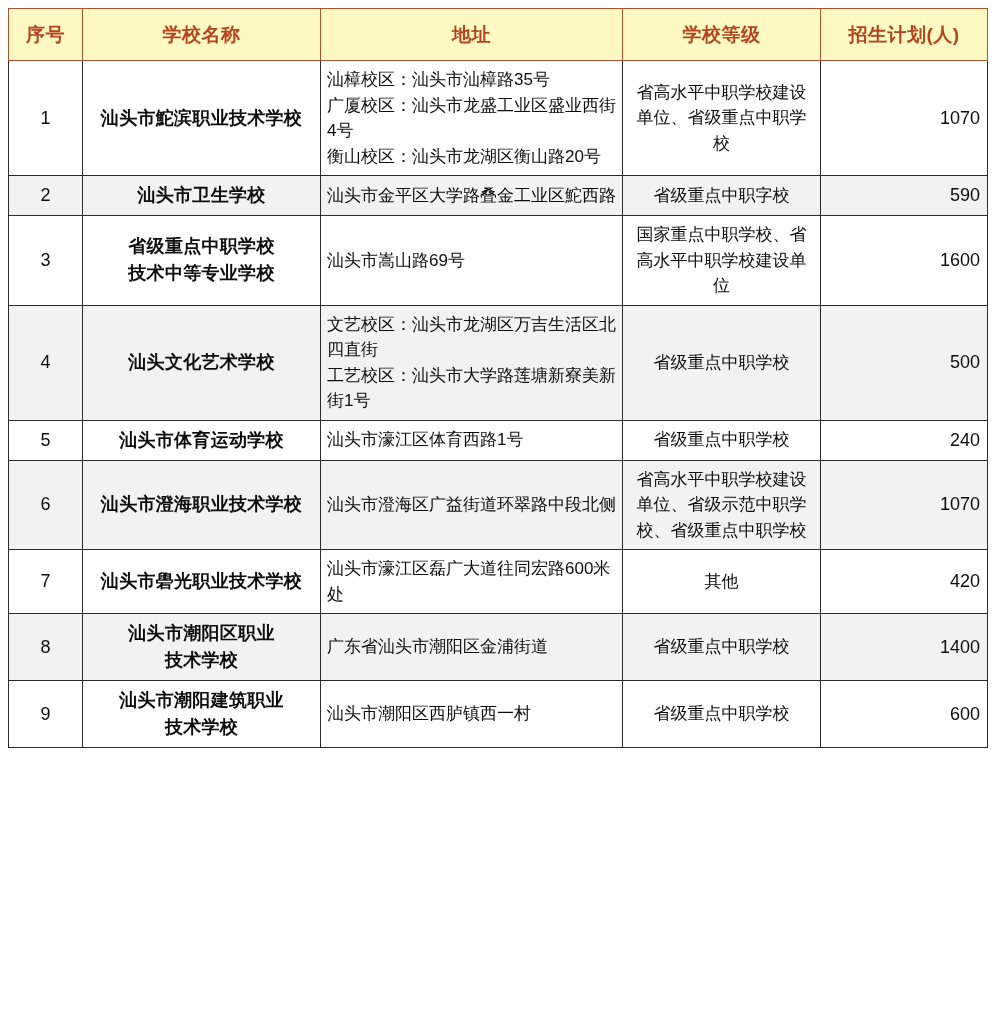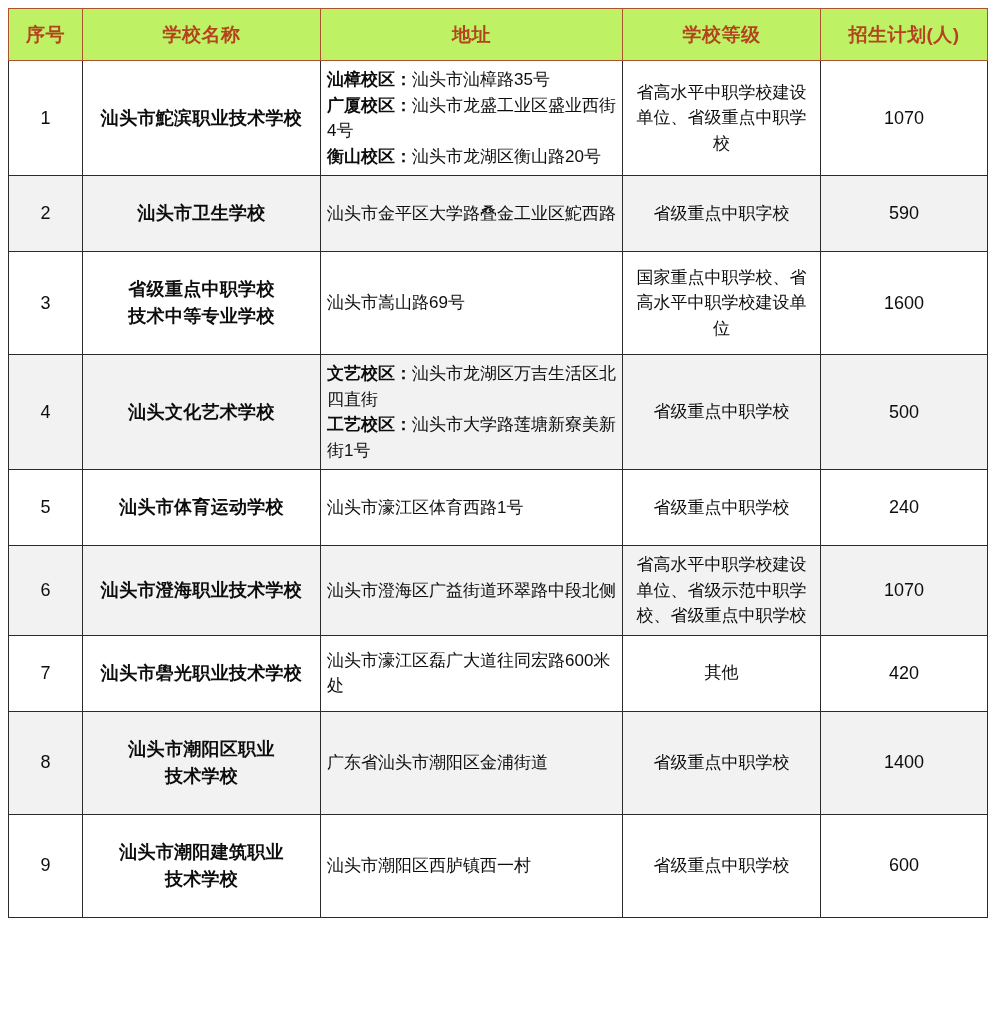--- a/index.html
+++ b/index.html
@@ -20,21 +20,21 @@
     width: 979px;
     margin: 8px 0 0 8px;
   }
   #school-table col.c-seq    { width: 74px; }
   #school-table col.c-name   { width: 238px; }
   #school-table col.c-addr   { width: 302px; }
   #school-table col.c-grade  { width: 198px; }
   #school-table col.c-plan   { width: 167px; }
 
   thead th {
-    background: #bef264;
+    background: #fef9c3;
     color: #b4441f;
     font-weight: bold;
     font-size: 19px;
     letter-spacing: 0.5px;
     text-align: center;
     vertical-align: middle;
     height: 52px;
     padding: 4px 2px;
     border: 1px solid #a8542f;
     box-sizing: border-box;
@@ -54,37 +54,37 @@
   tbody tr td.cell-seq {
     text-align: center;
     font-size: 18px;
     padding: 6px 2px;
   }
   tbody tr td.cell-name {
     text-align: center;
     font-weight: bold;
     font-size: 18px;
     letter-spacing: 0.3px;
-    padding: 24px 6px;
+    padding: 6px 6px;
   }
   tbody tr td.cell-addr {
     text-align: left;
     padding: 6px 4px 6px 6px;
   }
   tbody tr td.cell-grade {
     text-align: center;
     padding: 6px 8px;
   }
   tbody tr td.cell-plan {
-    text-align: center;
+    text-align: right;
     font-size: 18px;
   }
   .addr-line { display: block; }
   .addr-label {
-    font-weight: bold;
+    font-weight: normal;
   }
   .name-line { display: block; }
 </style>
 </head>
 <body>
 
 <table id="school-table">
   <colgroup>
     <col class="c-seq">
     <col class="c-name">

